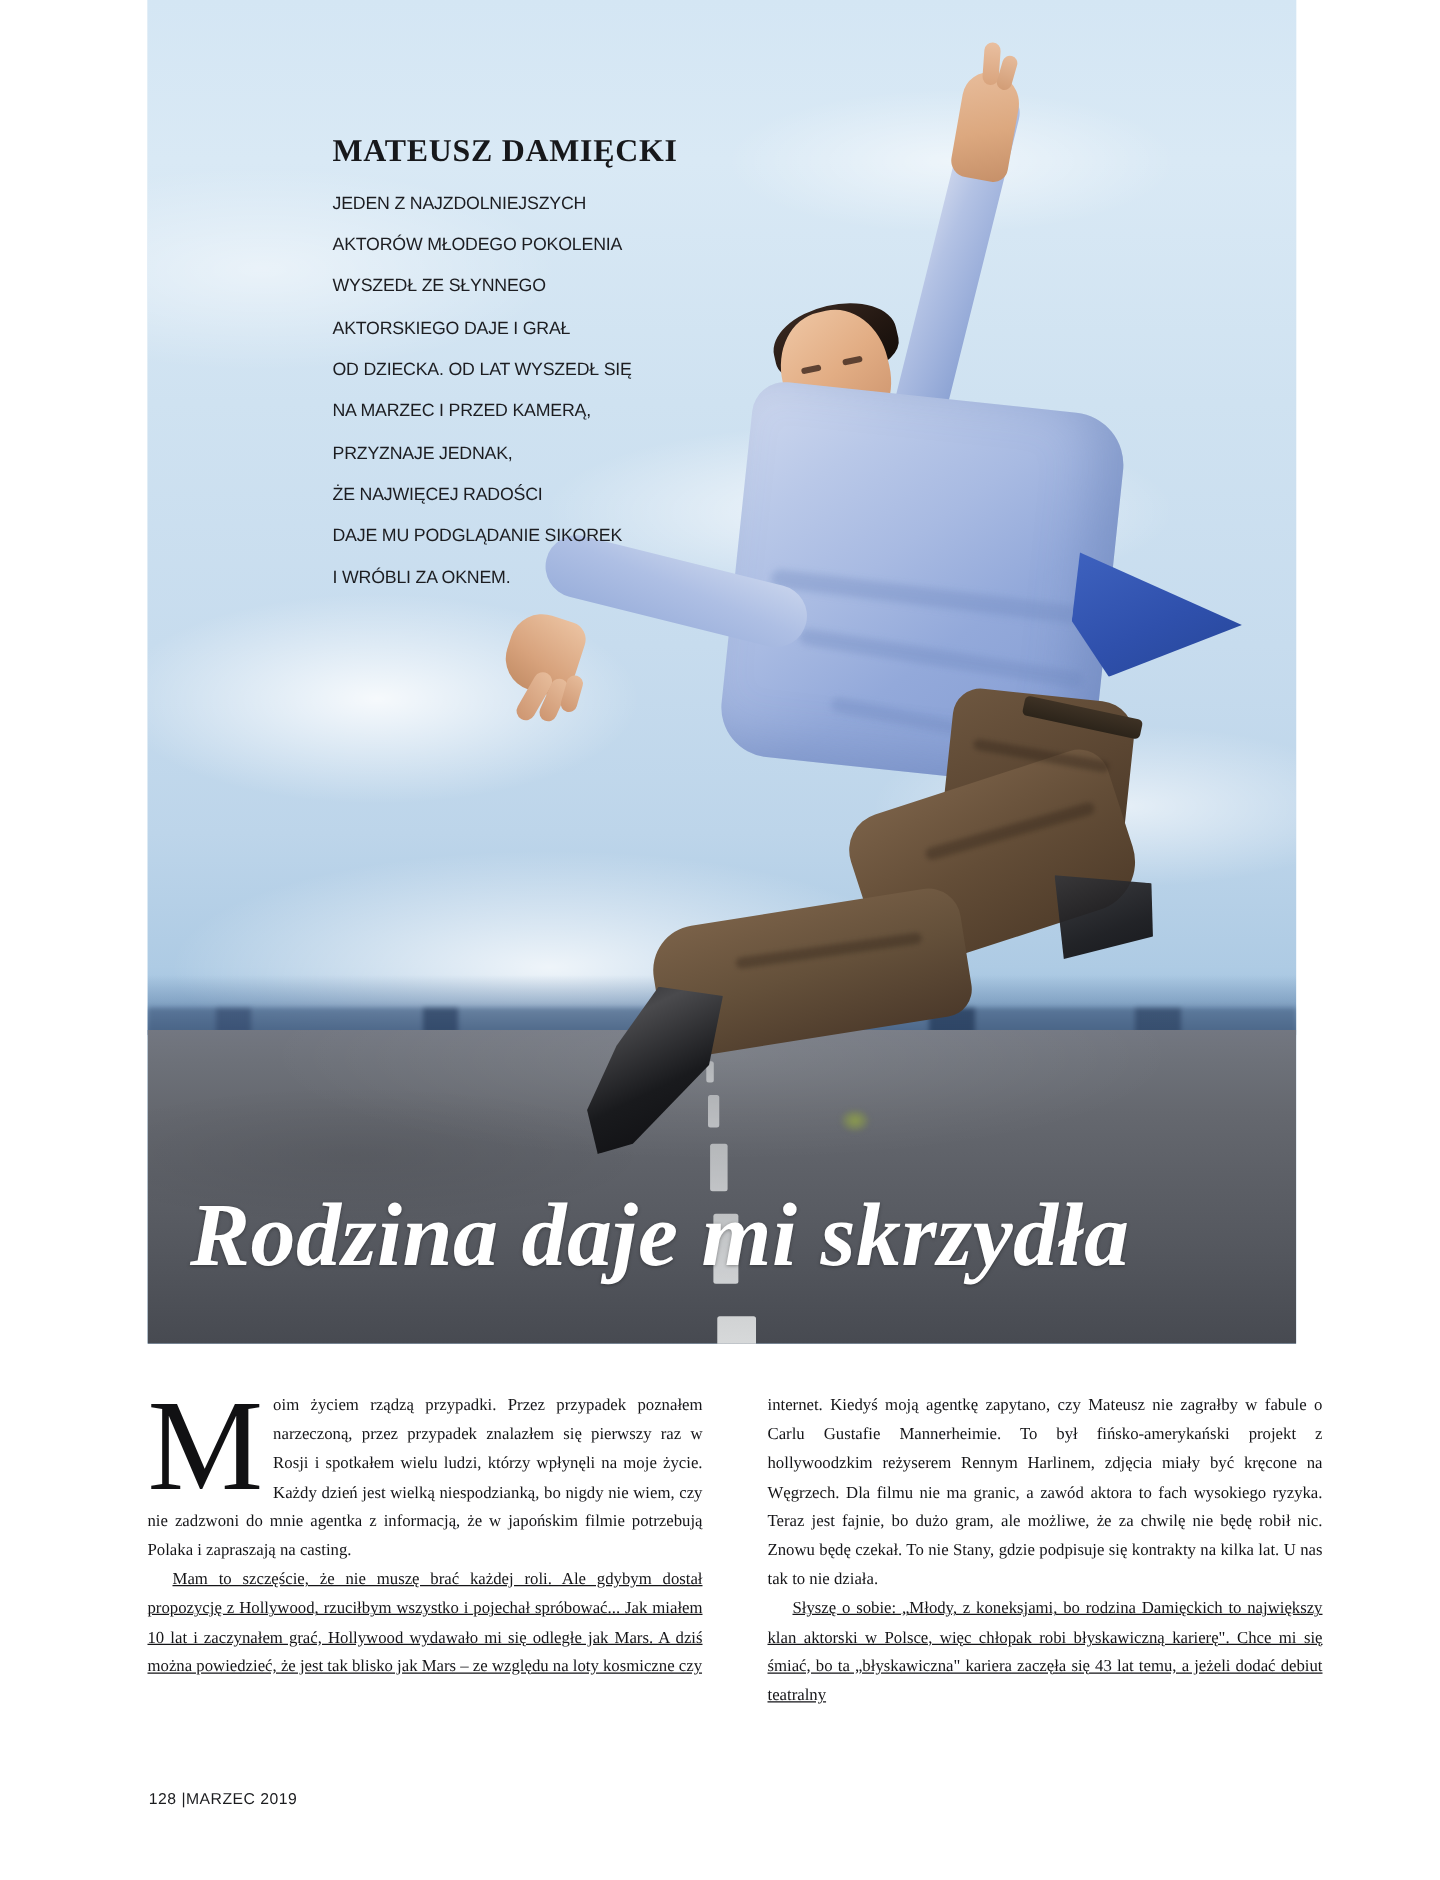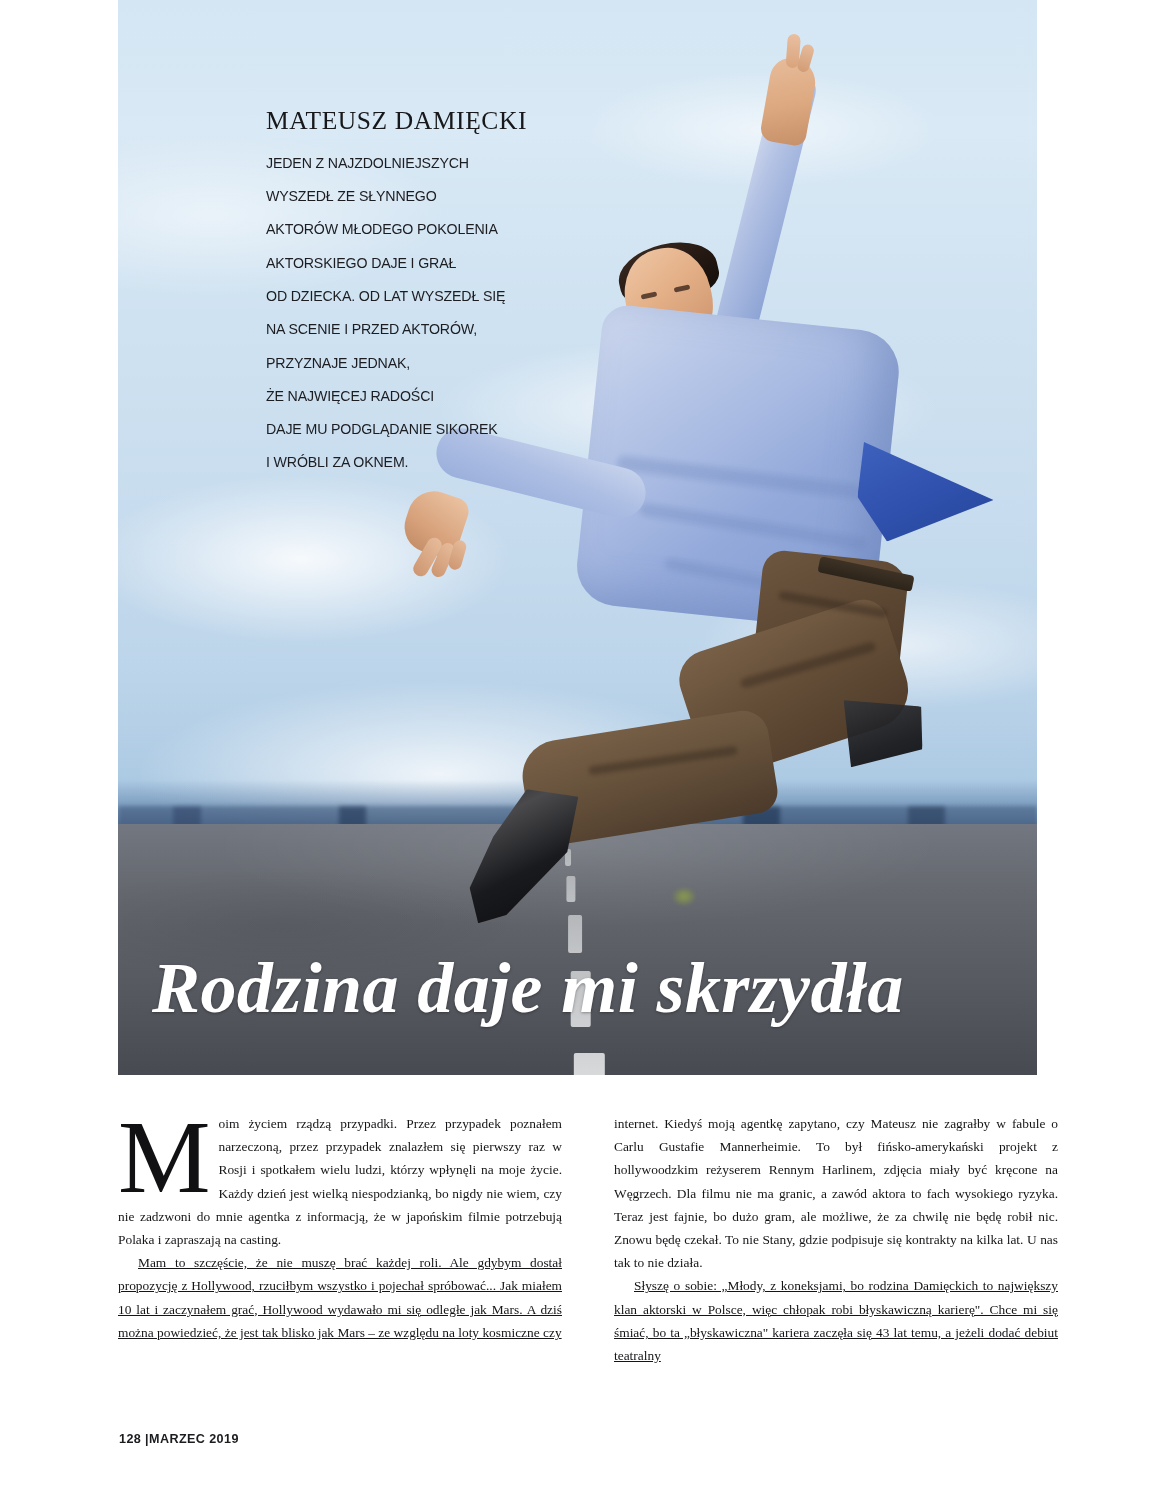--- a/index.html
+++ b/index.html
@@ -306,21 +306,21 @@
   
   .kicker {
     position: absolute;
     left: 148px;
     top: 108px;
     width: 330px;
     z-index: 20;
   }
   .kicker-name {
     font-family: "Liberation Serif", serif;
-    font-weight: normal;
+    font-weight: bold;
     font-size: 25.5px;
     letter-spacing: .6px;
     color: #17181b;
     margin: 0 0 12px 0;
     line-height: 1.05;
   }
   .kicker-line {
     font-family: "Liberation Sans", sans-serif;
     font-size: 14.2px;
     letter-spacing: -0.15px;
@@ -380,21 +380,21 @@
 
   
   .footer {
     position: absolute;
     left: 119px;
     top: 1432px;
     font-family: "Liberation Sans", sans-serif;
     font-size: 12.6px;
     letter-spacing: .4px;
     color: #1b1c1f;
-    font-weight: bold;
+    font-weight: normal;
   }
 </style>
 </head>
 <body>
 
 <div class="photo">
   <div class="sky"></div>
   <div class="horizon-band"></div>
   <div class="skyline"></div>
   <div class="road"></div>
@@ -437,25 +437,25 @@
     <div class="shoe2"></div>
     <div class="pant-fold-1"></div>
     <div class="shin"></div>
     <div class="pant-fold-2"></div>
     <div class="shoe"></div>
   </div>
 
   <div class="kicker">
     <div class="kicker-name">MATEUSZ DAMIĘCKI</div>
     <div class="kicker-line">JEDEN Z NAJZDOLNIEJSZYCH</div>
+    <div class="kicker-line">AKTORÓW MŁODEGO POKOLENIA</div>
     <div class="kicker-line">WYSZEDŁ ZE SŁYNNEGO</div>
-    <div class="kicker-line">AKTORÓW MŁODEGO POKOLENIA</div>
     <div class="kicker-line">AKTORSKIEGO DAJE I GRAŁ</div>
     <div class="kicker-line">OD DZIECKA. OD LAT WYSZEDŁ SIĘ</div>
-    <div class="kicker-line">NA SCENIE I PRZED AKTORÓW,</div>
+    <div class="kicker-line">NA MARZEC I PRZED KAMERĄ,</div>
     <div class="kicker-line">PRZYZNAJE JEDNAK,</div>
     <div class="kicker-line">ŻE NAJWIĘCEJ RADOŚCI</div>
     <div class="kicker-line">DAJE MU PODGLĄDANIE SIKOREK</div>
     <div class="kicker-line">I WRÓBLI ZA OKNEM.</div>
   </div>
 </div>
 
 <div class="headline">Rodzina daje mi skrzydła</div>
 
 <div class="body-wrap">

